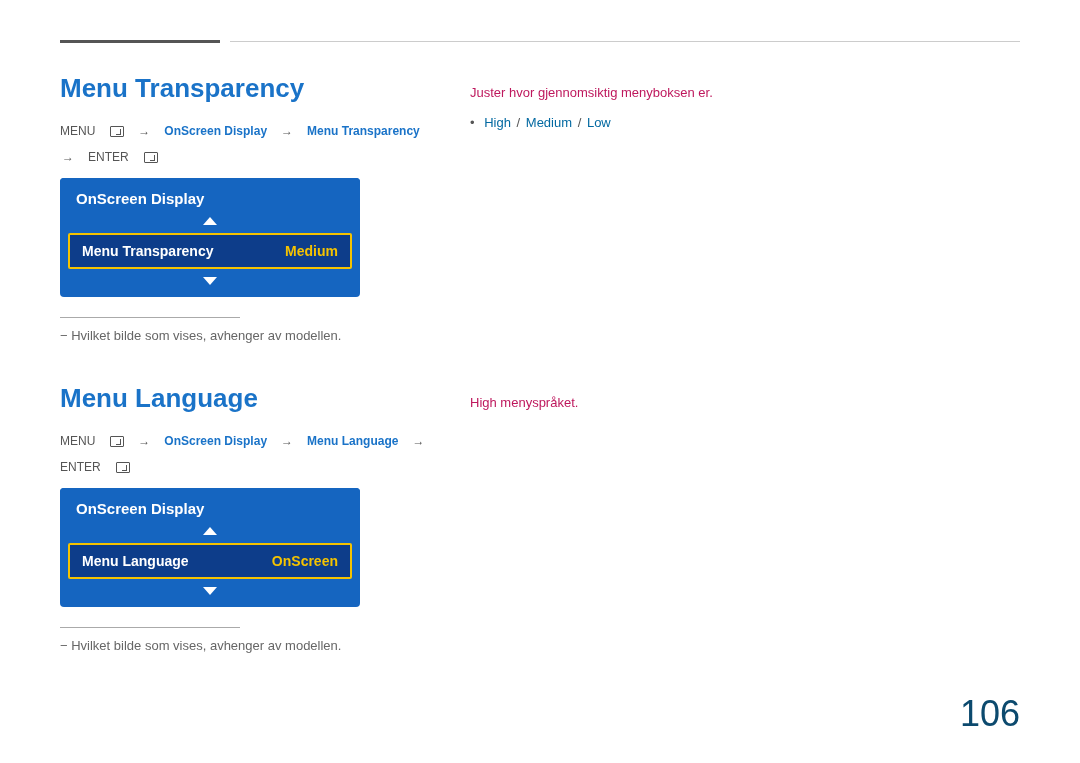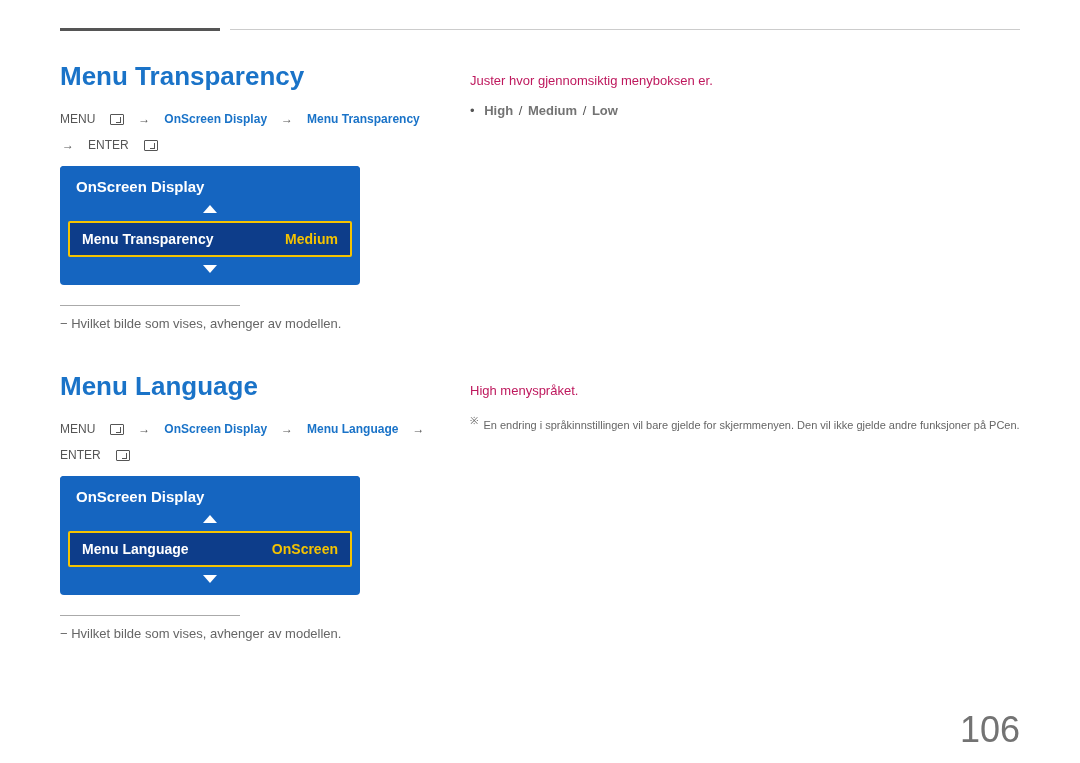--- a/index.html
+++ b/index.html
@@ -7,21 +7,21 @@
     body {
       background: #ffffff;
       font-family: 'Arial', 'Helvetica', sans-serif;
       width: 1080px;
       min-height: 763px;
       position: relative;
       color: #333;
     }
 
     .page-container {
-      padding: 28px 60px 40px 60px;
+      padding: 40px 60px 40px 60px;
       max-width: 1080px;
     }
 
     
     .top-dividers {
       display: flex;
       align-items: center;
       margin-bottom: 30px;
       gap: 0;
     }
@@ -173,41 +173,41 @@
       color: #be185d;
       margin-bottom: 12px;
       line-height: 1.5;
     }
 
     .options-line {
       font-size: 13px;
       margin-bottom: 6px;
     }
     .options-line .bullet { margin-right: 6px; color: #555; }
-    .opt-active { color: #737373; font-weight: 700; }
+    .opt-active { color: #0369a1; font-weight: 400; }
     .opt-separator { color: #555; margin: 0 2px; }
 
     .footnote-text {
       font-size: 11px;
       color: #666;
       line-height: 1.6;
     }
     .footnote-superscript {
       font-size: 10px;
       vertical-align: super;
       margin-right: 2px;
     }
 
     
     .page-number {
       position: absolute;
-      bottom: 12px;
+      bottom: 28px;
       right: 60px;
       font-size: 36px;
-      color: #737373;
+      color: #0c4a6e;
       font-weight: 300;
     }
 
     
     .chevron-up {
       display: inline-block;
       width: 0;
       height: 0;
       border-left: 7px solid transparent;
       border-right: 7px solid transparent;
@@ -310,22 +310,18 @@
           <span class="chevron-down"></span>
         </div>
       </div>
 
       <div class="section-divider"></div>
       <p class="note-text">− Hvilket bilde som vises, avhenger av modellen.</p>
     </div>
 
     <div class="section-right">
       <p class="description-text">High menyspråket.</p>
-      <p class="footnote-text">
-        <span class="footnote-superscript">※</span>
-        <span>En endring i språkinnstillingen vil bare gjelde for skjermmenyen. Den vil ikke gjelde andre funksjoner på PCen.</span>
-      </p>
     </div>
   </div>
 
 </div>
 
 <div class="page-number">106</div>
 
 </body></html>

